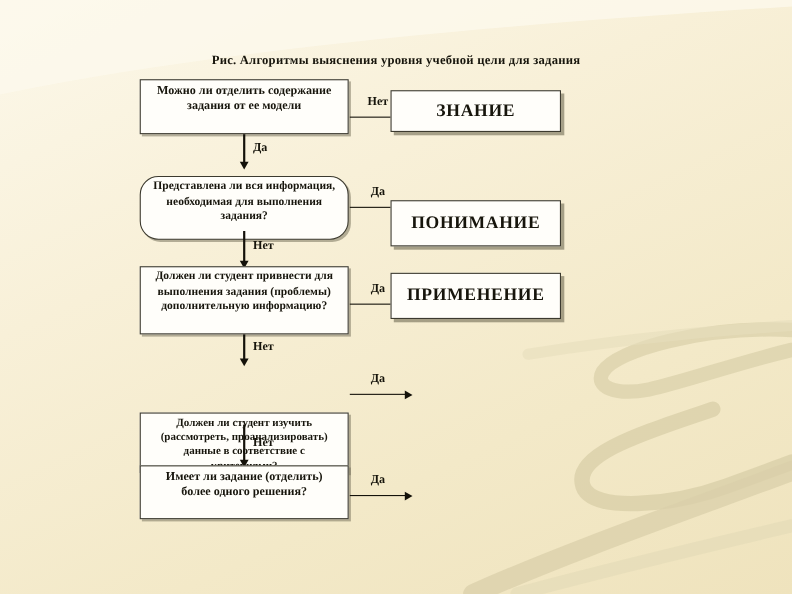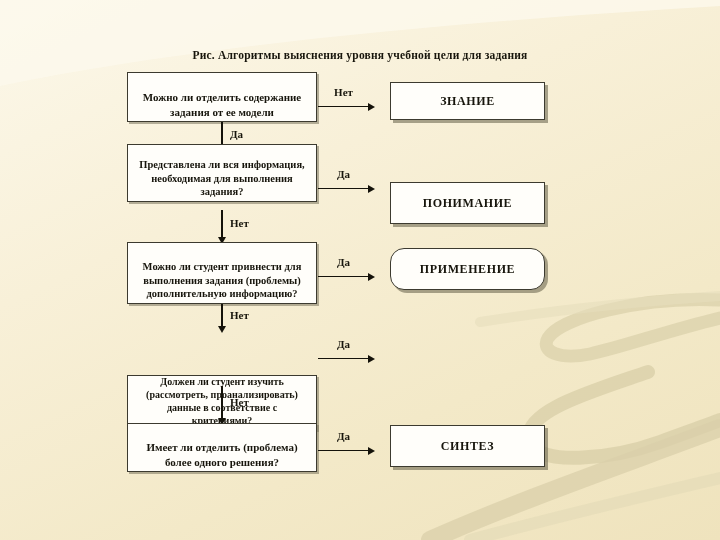--- a/index.html
+++ b/index.html
@@ -10,30 +10,30 @@
   }
   .bg-swoosh { position:absolute; left:0; top:0; width:720px; height:540px; }
   .title {
     position:absolute; top:49px; left:0; width:720px; text-align:center;
     font-size:11.5px; font-weight:bold; letter-spacing:.2px;
   }
   .qbox {
     position:absolute; left:127px; width:190px; box-sizing:border-box;
     background:#fffefa; border:1px solid #3c3a2f;
     box-shadow:2px 2px 0 rgba(122,116,94,.55);
-    display:flex; align-items:flex-end; justify-content:center;
+    display:flex; align-items:flex-start; justify-content:center;
     text-align:center; font-weight:bold; font-size:10.5px; line-height:1.3;
     padding:2px 8px;
   }
   .rbox {
-    position:absolute; left:390px; width:155px; box-sizing:border-box;
+    position:absolute; left:355px; width:155px; box-sizing:border-box;
     background:#fffefa; border:1px solid #3c3a2f;
     box-shadow:3px 3px 0 rgba(112,106,84,.6);
     display:flex; align-items:center; justify-content:center;
-    font-weight:bold; font-size:12px; letter-spacing:.6px;font-family:Liberation Serif, serif;
+    font-weight:bold; font-size:16px; letter-spacing:.6px;font-family:Liberation Serif, serif;
   }
   .harrow { position:absolute; left:318px; width:57px; height:22px; }
   .hlabel {
     position:absolute; left:0; right:6px; top:-2px; text-align:center;
     font-weight:bold; font-size:11px;
   }
   .hline { position:absolute; left:0; right:5px; bottom:3px; border-top:1.4px solid #14120a; }
   .hhead {
     position:absolute; right:0; bottom:-1px; width:0; height:0;
     border-left:7px solid #14120a; border-top:4px solid transparent; border-bottom:4px solid transparent;
@@ -73,45 +73,45 @@
     <div class="hhead"></div>
   </div>
   <div class="rbox" style="top:82px; height:38px;">
     <span>ЗНАНИЕ</span>
   </div>
   <div class="varrow" style="top:122px; height:26px;">
     <span class="vlabel">Да</span>
     <div class="vhead"></div>
   </div>
 
-  <div class="qbox" style="top:144px; height:58px;">
+  <div class="qbox" style="top:160px; height:58px;border-radius:17px;">
     <span>Представлена ли вся информация, необходимая для выполнения задания?</span>
   </div>
   <div class="harrow" style="top:170px;">
     <span class="hlabel">Да</span>
     <div class="hline"></div>
     <div class="hhead"></div>
   </div>
   <div class="rbox" style="top:158px; height:42px;margin-top:24px;">
     <span>ПОНИМАНИЕ</span>
   </div>
   <div class="varrow" style="top:210px; height:28px;">
     <span class="vlabel">Нет</span>
     <div class="vhead"></div>
   </div>
 
   <div class="qbox" style="top:242px; height:62px;">
-    <span>Можно ли студент привнести для выполнения задания (проблемы) дополнительную информацию?</span>
+    <span>Должен ли студент привнести для выполнения задания (проблемы) дополнительную информацию?</span>
   </div>
   <div class="harrow" style="top:258px;">
     <span class="hlabel">Да</span>
     <div class="hline"></div>
     <div class="hhead"></div>
   </div>
-  <div class="rbox" style="top:248px; height:42px;border-radius:14px;">
+  <div class="rbox" style="top:248px; height:42px;">
     <span>ПРИМЕНЕНИЕ</span>
   </div>
   <div class="varrow" style="top:304px; height:23px;">
     <span class="vlabel">Нет</span>
     <div class="vhead"></div>
   </div>
 
   <div class="qbox" style="top:331px; height:55px; font-size:10px;margin-top:44px;">
     <span>Должен ли студент изучить (рассмотреть, проанализировать) данные в соответствие с критериями?</span>
   </div>
@@ -119,24 +119,21 @@
     <span class="hlabel">Да</span>
     <div class="hline"></div>
     <div class="hhead"></div>
   </div>
   <div class="varrow" style="top:386px; height:33px;">
     <span class="vlabel">Нет</span>
     <div class="vhead"></div>
   </div>
 
   <div class="qbox" style="top:423px; height:49px; font-size:11px;">
-    <span>Имеет ли отделить (проблема) более одного решения?</span>
+    <span>Имеет ли задание (отделить) более одного решения?</span>
   </div>
   <div class="harrow" style="top:432px;">
     <span class="hlabel">Да</span>
     <div class="hline"></div>
     <div class="hhead"></div>
   </div>
-  <div class="rbox" style="top:425px; height:42px;">
-    <span>СИНТЕЗ</span>
-  </div>
 
 </div>
 
 </body></html>

